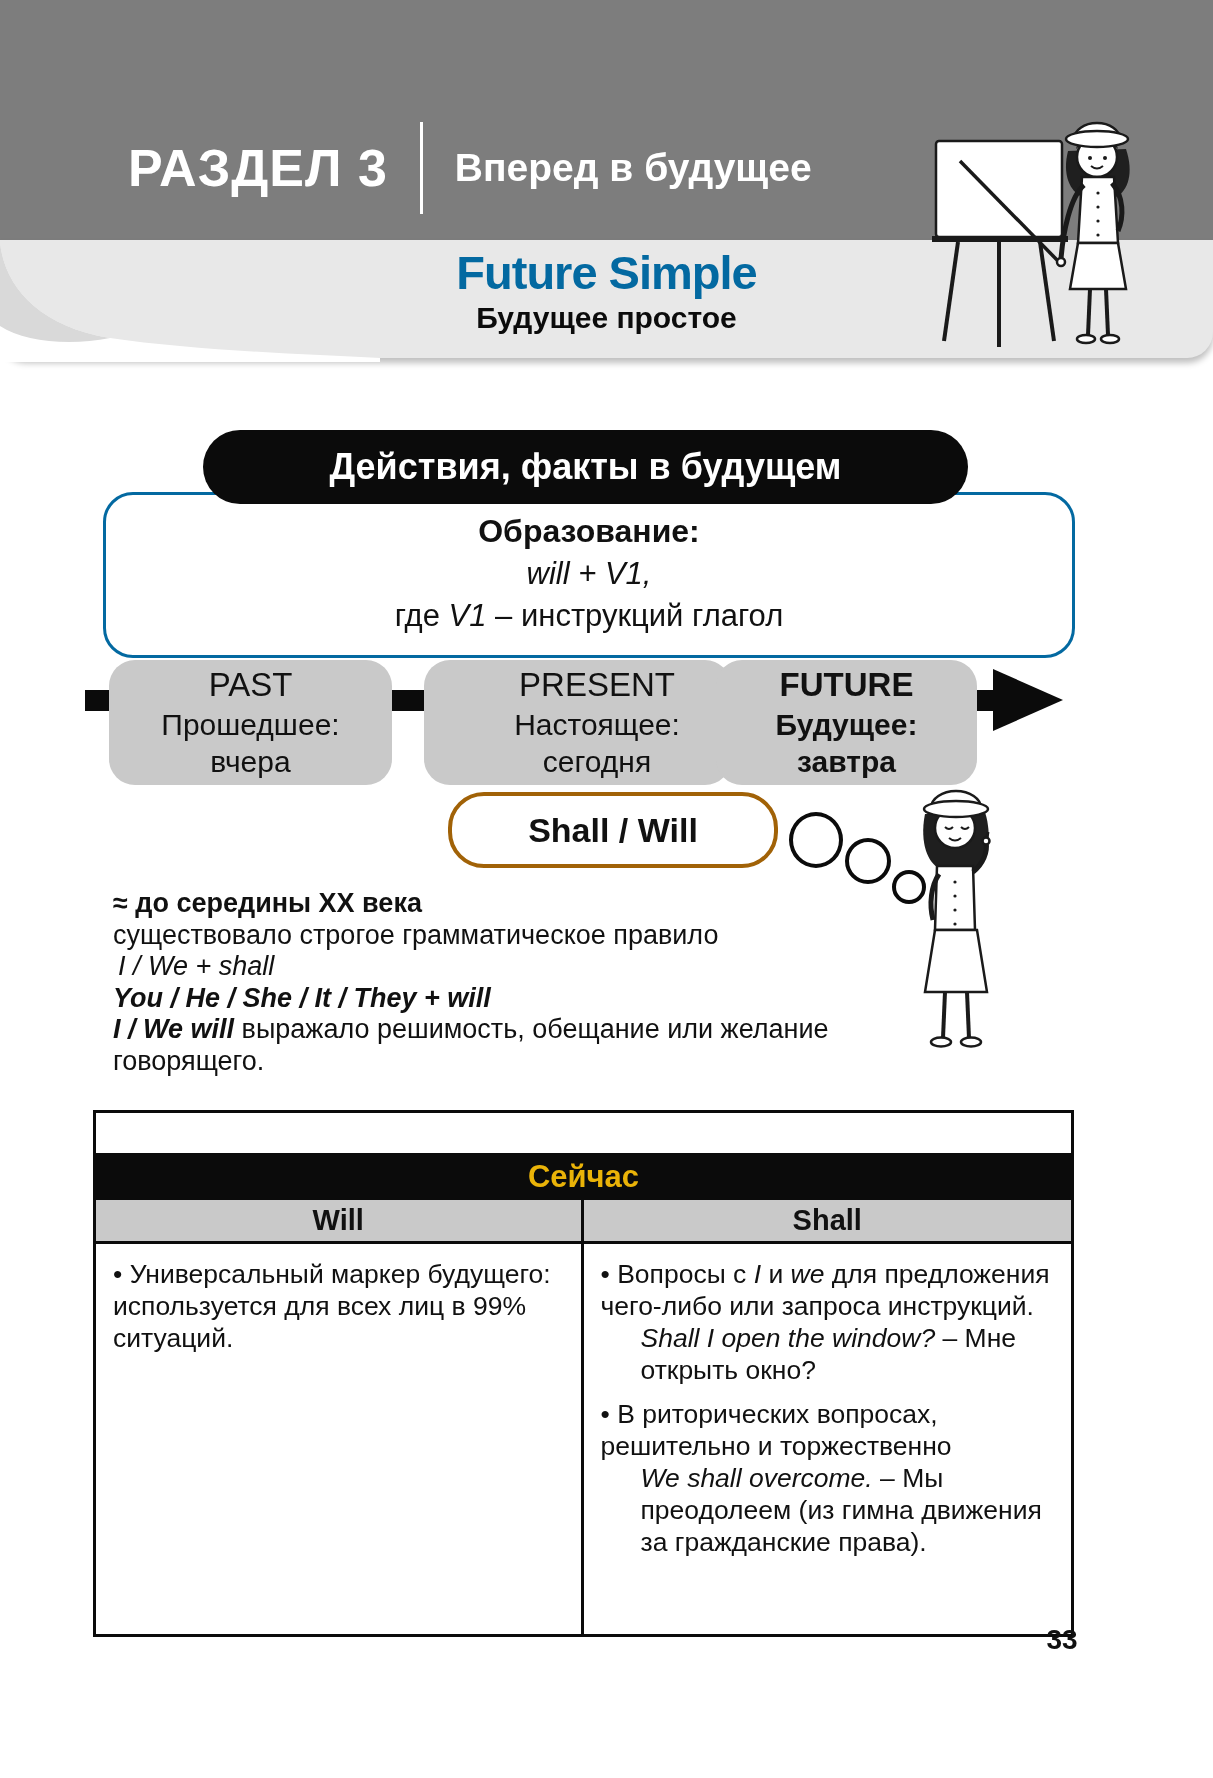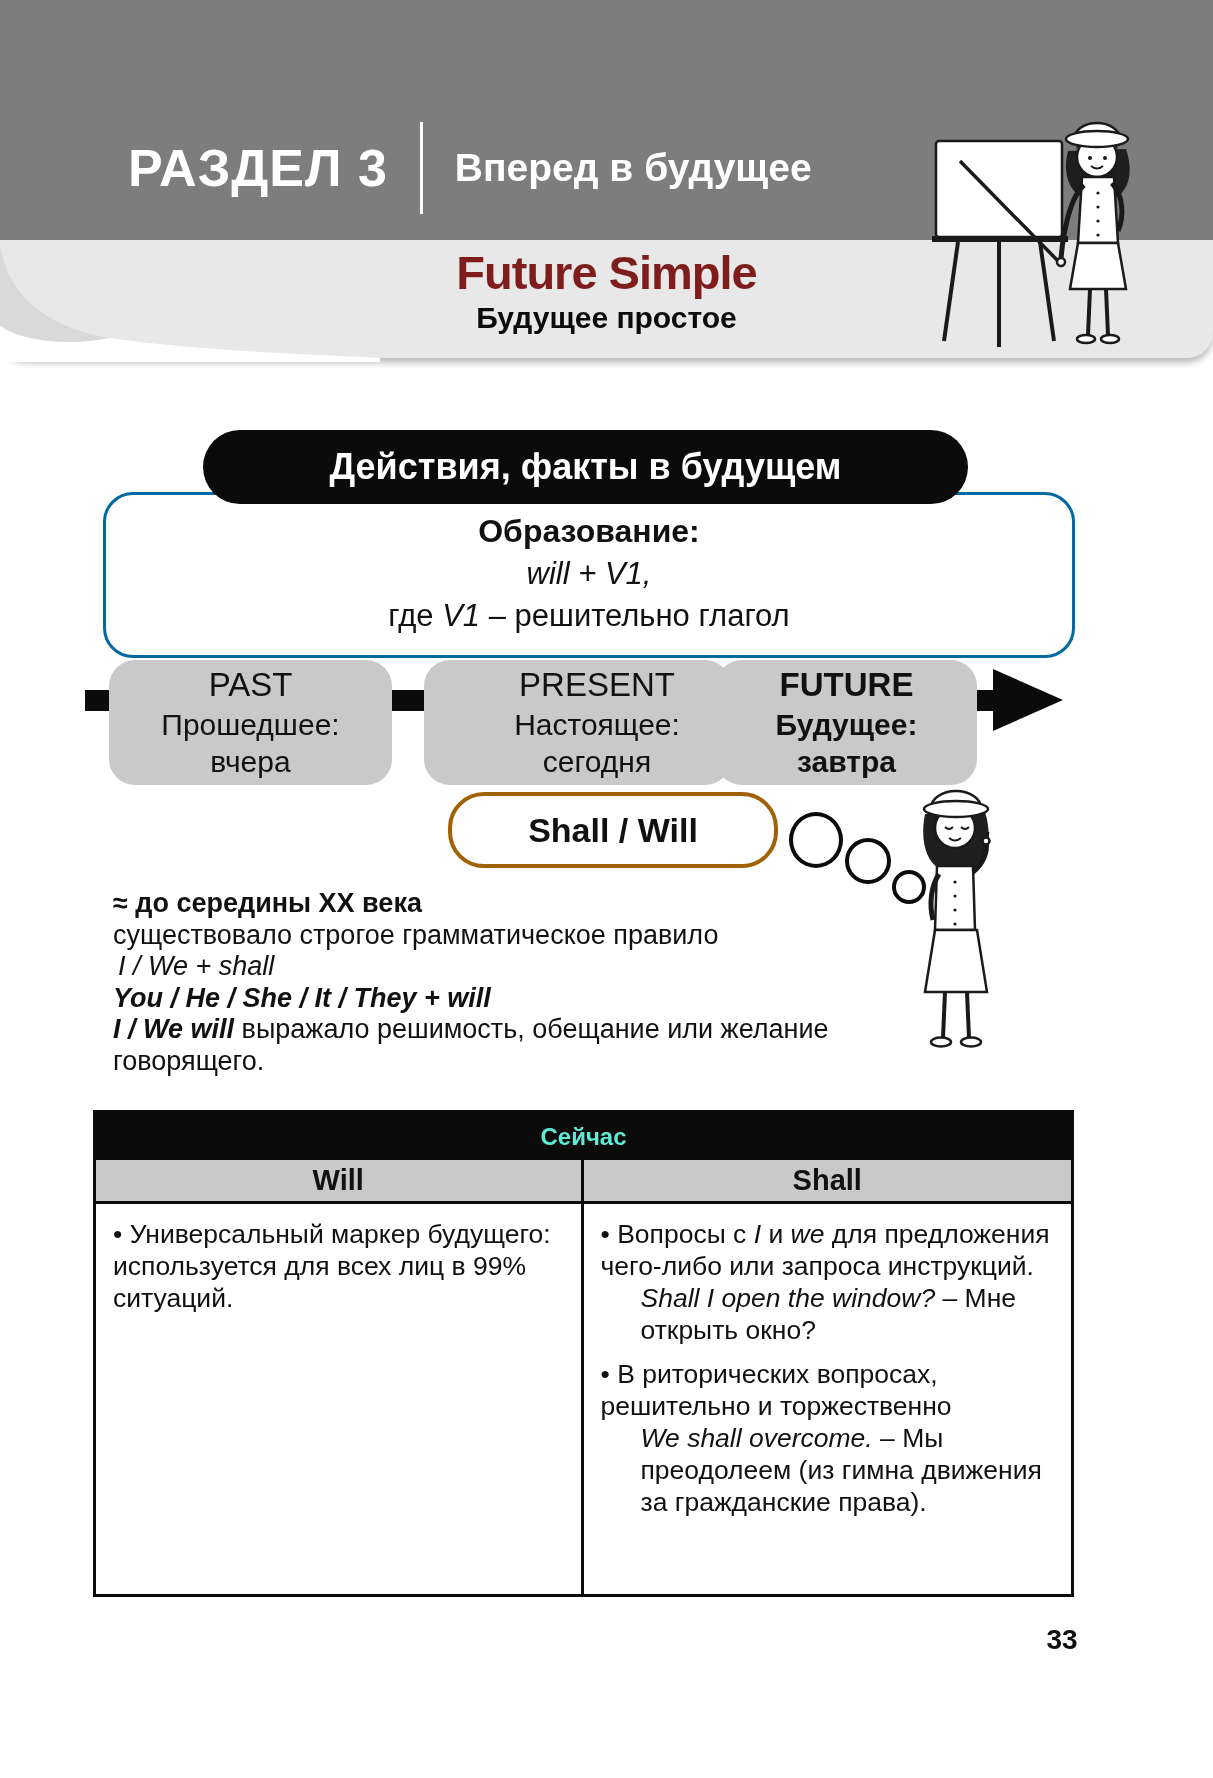--- a/index.html
+++ b/index.html
@@ -10,21 +10,21 @@
   .band-dark{position:absolute;left:0;top:0;width:1213px;height:240px;background:#7d7d7d;}
   .section-row{position:absolute;left:128px;top:122px;display:flex;align-items:center;}
   .section-label{font-size:52px;font-weight:bold;color:#fff;letter-spacing:1px;}
   .section-divider{width:3px;height:92px;background:#fff;margin:0 32px;}
   .section-title{font-size:39px;font-weight:bold;color:#fff;}
 
   .band-light{position:absolute;left:0;top:240px;width:1213px;height:118px;background:#e8e8e8;
               border-radius:0 0 26px 26px;box-shadow:0 5px 6px rgba(0,0,0,0.25);}
   .curl{position:absolute;left:0;top:242px;z-index:1;}
   .chapter-titles{position:absolute;left:0;top:248px;width:1213px;text-align:center;z-index:2;}
-  .chapter-title-en{font-size:47px;font-weight:bold;letter-spacing:-1px;color:#7f1d1d;line-height:1.08;}
+  .chapter-title-en{font-size:47px;font-weight:bold;letter-spacing:-1px;color:#0369a1;line-height:1.08;}
   .chapter-title-ru{font-size:30px;font-weight:bold;color:#0b0b0b;margin-top:2px;}
 
   .teacher-illo{position:absolute;left:930px;top:105px;z-index:3;}
   .girl-illo{position:absolute;left:895px;top:780px;z-index:3;}
   .illo-stroke{fill:#fff;stroke:#1a1a1a;stroke-width:2.5;}
   .illo-line{stroke:#1a1a1a;fill:none;}
   .illo-dark{fill:#1f1f1f;stroke:none;}
 
   
   .usage-pill{position:absolute;left:203px;top:430px;width:765px;height:74px;background:#0b0b0b;
@@ -62,22 +62,22 @@
   .bubble.c3{left:892px;top:870px;width:26px;height:26px;}
 
   .history{position:absolute;left:113px;top:888px;width:745px;font-size:27px;line-height:31.5px;}
   .history p{margin:0;}
   .history .b{font-weight:bold;}
   .history .i{font-style:italic;padding-left:5px;}
   .history .bi{font-weight:bold;font-style:italic;}
 
   
   .now-table{position:absolute;left:93px;top:1110px;width:975px;border:3px solid #0b0b0b;background:#fff;}
-  .nt-title{height:47px;background:#0b0b0b;color:#5eead4;font-weight:bold;font-size:24px;
-            display:flex;align-items:center;justify-content:center;}
+  .nt-title{height:47px;background:#0b0b0b;color:#eab308;font-weight:bold;font-size:31px;
+            display:flex;align-items:center;justify-content:center;margin-top:40px;}
   .nt-heads{display:flex;border-bottom:3px solid #0b0b0b;}
   .nt-head{width:50%;height:41px;background:#c9c9c9;display:flex;align-items:center;
            justify-content:center;font-weight:bold;font-size:29px;box-sizing:border-box;}
   .nt-head.left{border-right:3px solid #0b0b0b;text-align:center;}
   .nt-body{display:flex;height:390px;}
   .nt-cell{width:50%;padding:14px 16px 0 17px;font-size:26.5px;line-height:32px;box-sizing:border-box;}
   .nt-cell.left{border-right:3px solid #0b0b0b;}
   .nt-cell p{margin:0;}
   .nt-cell p.sp{margin-bottom:12px;}
   .nt-cell .ex{padding-left:40px;}
@@ -138,21 +138,21 @@
       <line x1="46" y1="176" x2="48" y2="222" class="illo-line" stroke-width="4"></line>
       <ellipse cx="26" cy="226" rx="9" ry="4" class="illo-stroke" stroke-width="2"></ellipse>
       <ellipse cx="50" cy="226" rx="9" ry="4" class="illo-stroke" stroke-width="2"></ellipse>
     </g>
   </svg>
 
   <div class="usage-pill">Действия, факты в будущем</div>
   <div class="formation-box">
     <div class="form-heading">Образование:</div>
     <div class="form-formula">will + V1,</div>
-    <div class="form-note"><span>где </span><i>V1</i><span> – решительно глагол</span></div>
+    <div class="form-note"><span>где </span><i>V1</i><span> – инструкций глагол</span></div>
   </div>
 
   <div class="timeline">
     <div class="tl-axis"></div>
     <div class="tl-arrowhead"></div>
     <div class="tl-box b1">
       <div class="tl-name">PAST</div>
       <div class="tl-label">Прошедшее:</div>
       <div class="tl-ex">вчера</div>
     </div>

